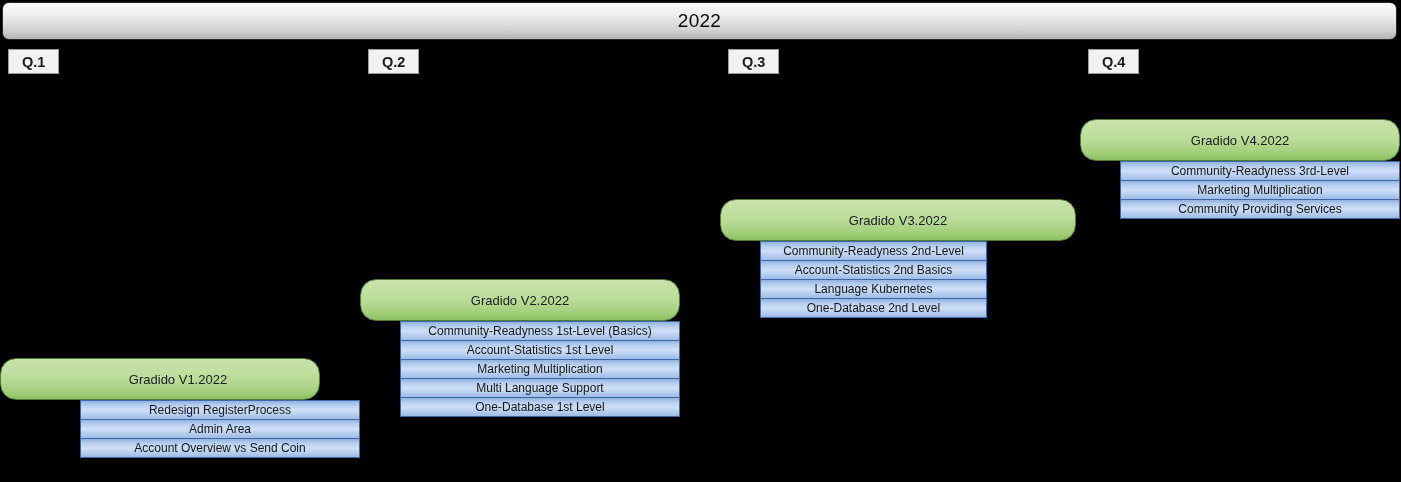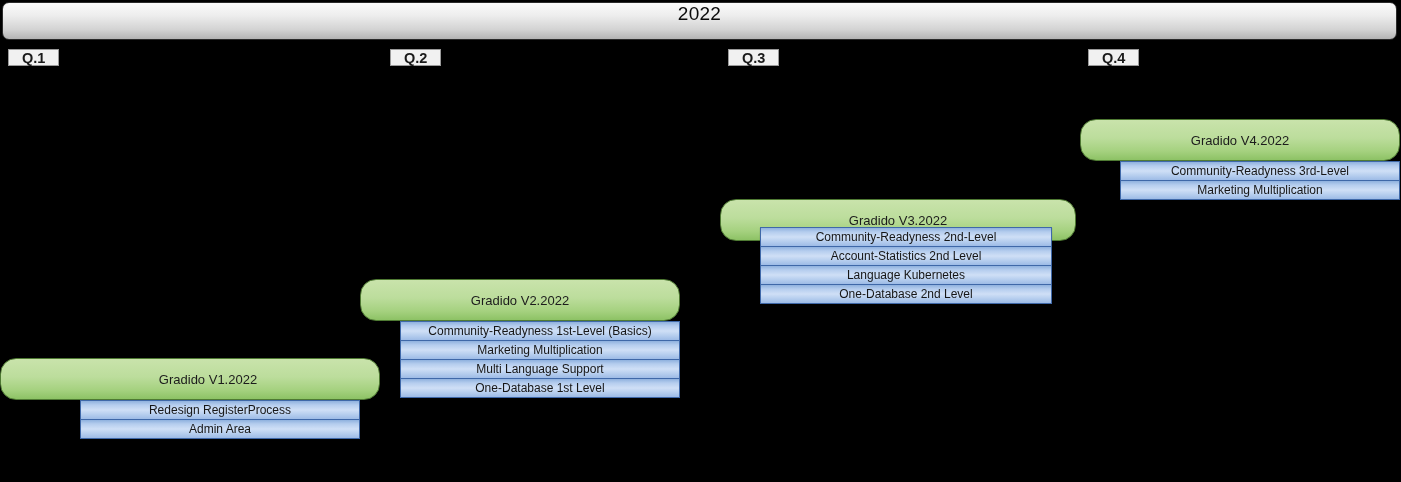--- a/index.html
+++ b/index.html
@@ -22,33 +22,34 @@
     position: absolute;
     left: 2px;
     top: 2px;
     width: 1395px;
     height: 38px;
     border: 1px solid #2b2b2b;
     border-radius: 7px;
     background: linear-gradient(to bottom, #fbfbfb 0%, #ededed 35%, #d2d2d2 75%, #b4b4b4 100%);
     box-sizing: border-box;
     display: flex;
+    align-items: center;
     justify-content: center;
   }
   .year-bar .year-label {
     font-size: 19px;
     color: #0a0a0a;
     letter-spacing: 0.3px;
   }
 
   
   .quarter-label {
     position: absolute;
     top: 49px;
-    height: 17px;
+    height: 25px;
     min-width: 44px;
     padding: 0 13px;
     background: #f1f1f1;
     border: 1px solid #9a9a9a;
     box-sizing: border-box;
     display: flex;
     align-items: center;
     justify-content: center;
     font-size: 14.5px;
     color: #1a1a1a;
@@ -103,85 +104,94 @@
 <body>
 
 <div id="canvas">
 
   <div class="year-bar">
     <span class="year-label">2022</span>
   </div>
 
   <div id="quarter-layer">
       <div class="quarter-label" style="left: 8px;">Q.1</div>
-      <div class="quarter-label" style="left: 390px;">Q.2</div>
+      <div class="quarter-label" style="left: 368px;">Q.2</div>
       <div class="quarter-label" style="left: 728px;">Q.3</div>
       <div class="quarter-label" style="left: 1088px;">Q.4</div>
     </div>
 
   <div id="release-layer">
       <div class="release-group" style="left: 0px; top: 0px;">
-        <div class="release-header" style="position: absolute; left: 0px; top: 358px; width: 380px; padding-left: 36px;">
+        <div class="release-header" style="position: absolute; left: 0px; top: 358px; width: 320px; padding-left: 36px;">
           <span class="release-title">Gradido V1.2022</span>
         </div>
         <div class="feature-list" style="position: absolute; left: 40px; top: 400px; width: 280px; padding-left: 40px;">
           <div class="feature-item">
             <span class="feature-label">Redesign RegisterProcess</span>
           </div>
           <div class="feature-item">
             <span class="feature-label">Admin Area</span>
+          </div>
+          <div class="feature-item">
+            <span class="feature-label">Account Overview vs Send Coin</span>
           </div>
         </div>
       </div>
       <div class="release-group" style="left: 0px; top: 0px;">
         <div class="release-header" style="position: absolute; left: 360px; top: 279px; width: 320px;">
           <span class="release-title">Gradido V2.2022</span>
         </div>
         <div class="feature-list" style="position: absolute; left: 400px; top: 321px; width: 280px;">
           <div class="feature-item">
             <span class="feature-label">Community-Readyness 1st-Level (Basics)</span>
+          </div>
+          <div class="feature-item">
+            <span class="feature-label">Account-Statistics 1st Level</span>
           </div>
           <div class="feature-item">
             <span class="feature-label">Marketing Multiplication</span>
           </div>
           <div class="feature-item">
             <span class="feature-label">Multi Language Support</span>
           </div>
           <div class="feature-item">
             <span class="feature-label">One-Database 1st Level</span>
           </div>
         </div>
       </div>
       <div class="release-group" style="left: 0px; top: 0px;">
         <div class="release-header" style="position: absolute; left: 720px; top: 199px; width: 356px;">
           <span class="release-title">Gradido V3.2022</span>
         </div>
-        <div class="feature-list" style="position: absolute; left: 760px; top: 227px; width: 292px;">
+        <div class="feature-list" style="position: absolute; left: 760px; top: 241px; width: 227px;">
           <div class="feature-item">
             <span class="feature-label">Community-Readyness 2nd-Level</span>
           </div>
           <div class="feature-item">
-            <span class="feature-label">Account-Statistics 2nd Level</span>
+            <span class="feature-label">Account-Statistics 2nd Basics</span>
           </div>
           <div class="feature-item">
             <span class="feature-label">Language Kubernetes</span>
           </div>
           <div class="feature-item">
             <span class="feature-label">One-Database 2nd Level</span>
           </div>
         </div>
       </div>
       <div class="release-group" style="left: 0px; top: 0px;">
         <div class="release-header" style="position: absolute; left: 1080px; top: 119px; width: 320px;">
           <span class="release-title">Gradido V4.2022</span>
         </div>
         <div class="feature-list" style="position: absolute; left: 1120px; top: 161px; width: 280px;">
           <div class="feature-item">
             <span class="feature-label">Community-Readyness 3rd-Level</span>
           </div>
           <div class="feature-item">
             <span class="feature-label">Marketing Multiplication</span>
           </div>
+          <div class="feature-item">
+            <span class="feature-label">Community Providing Services</span>
+          </div>
         </div>
       </div>
     </div>
 
 </div>
 
 </body></html>

